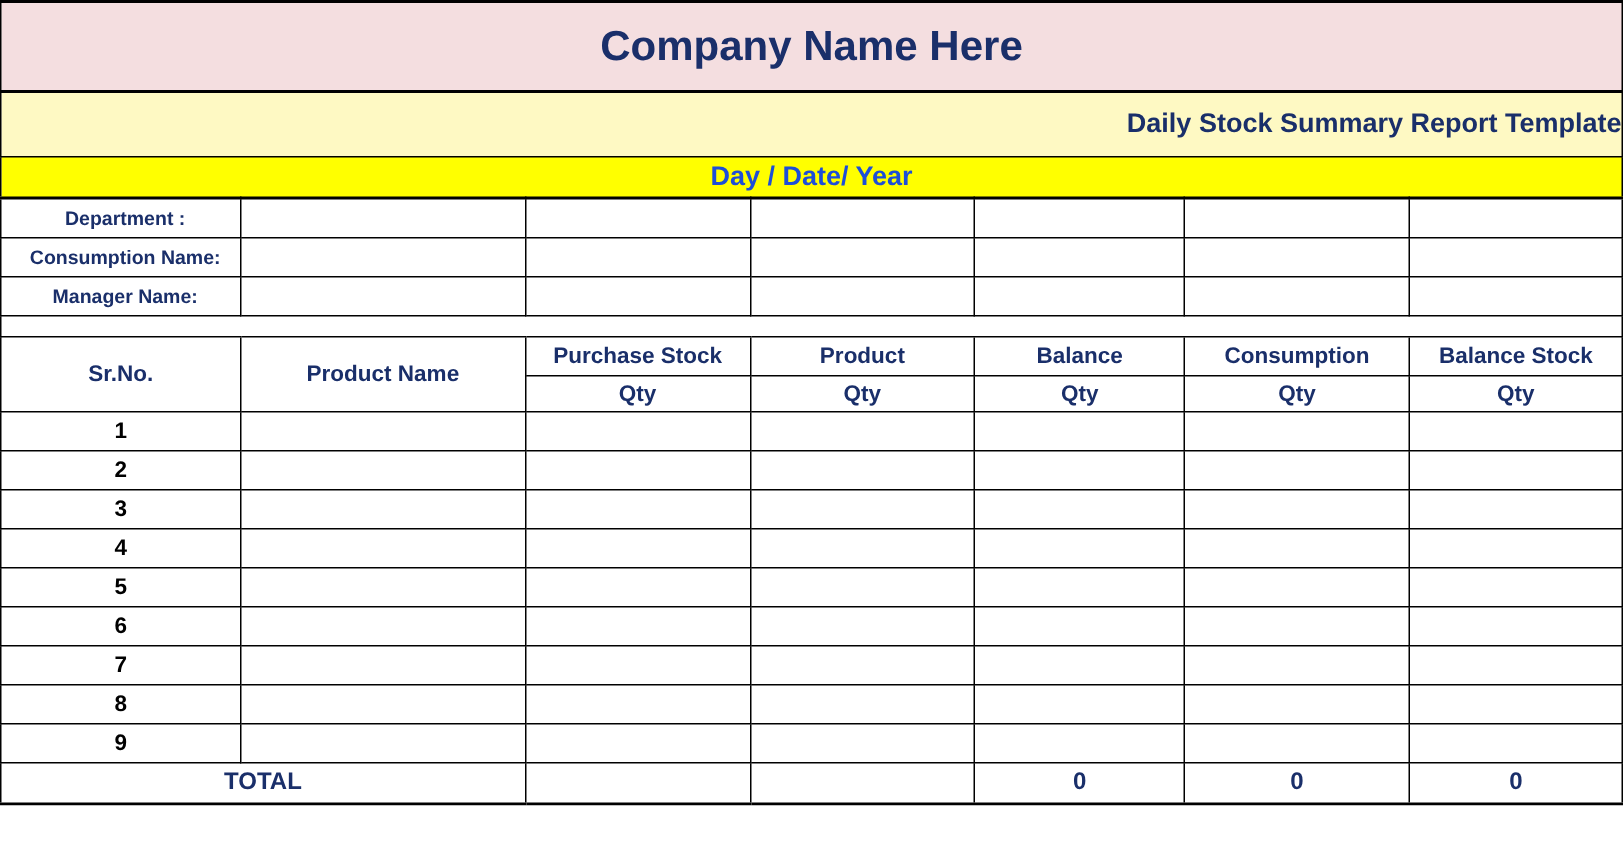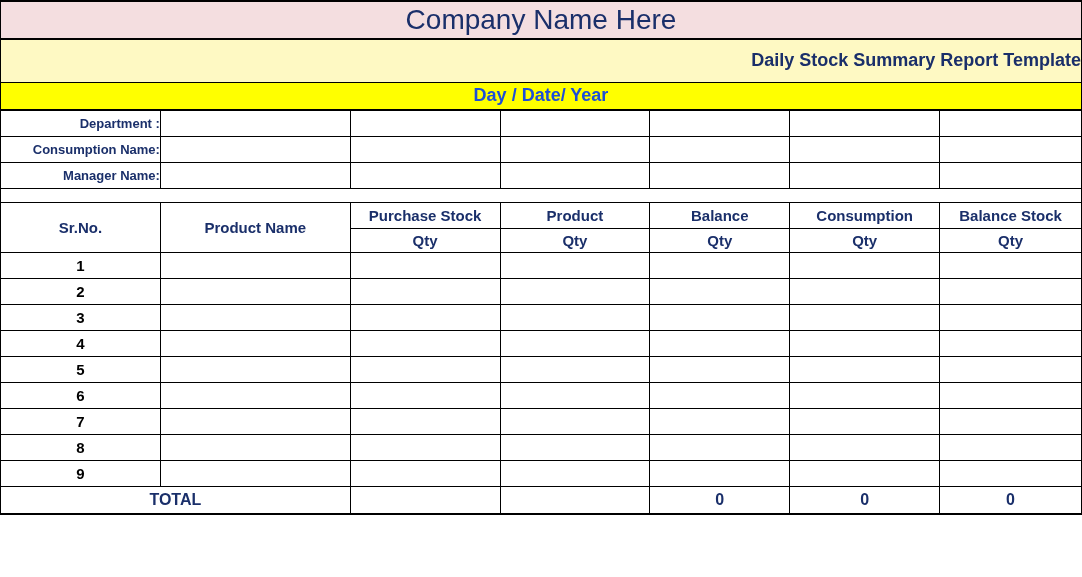--- a/index.html
+++ b/index.html
@@ -17,25 +17,25 @@
     
     .col-a { width: 160px; }
     .col-b { width: 190px; }
     .col-c { width: 150px; }
     .col-d { width: 150px; }
     .col-e { width: 140px; }
     .col-f { width: 150px; }
     .col-g { width: 142px; }
 
     .title-row td {
-      height: 38px;
+      height: 60px;
       background: #f4dee0;
       text-align: center;
       font-size: 28px;
-      font-weight: 400;
+      font-weight: 700;
       color: #1a2f6a;
       border-top: 2px solid #000;
       border-bottom: 2px solid #000;
     }
     .subtitle-row td {
       height: 43px;
       background: #fef9c3;
       text-align: right;
       font-size: 18px;
       font-weight: 700;
@@ -48,21 +48,21 @@
       font-size: 18px;
       font-weight: 700;
       color: #1d4ed8;
       border-bottom: 2px solid #000;
     }
     .label-cell {
       font-size: 13px;
       font-weight: 700;
       color: #1a2f6a;
       padding-left: 6px !important;
-      text-align: right;
+      text-align: center;
     }
     .spacer-row td {
       height: 14px;
     }
     .header3-row td {
       font-size: 15px;
       font-weight: 700;
       color: #1a2f6a;
       text-align: center;
       height: 26px;

